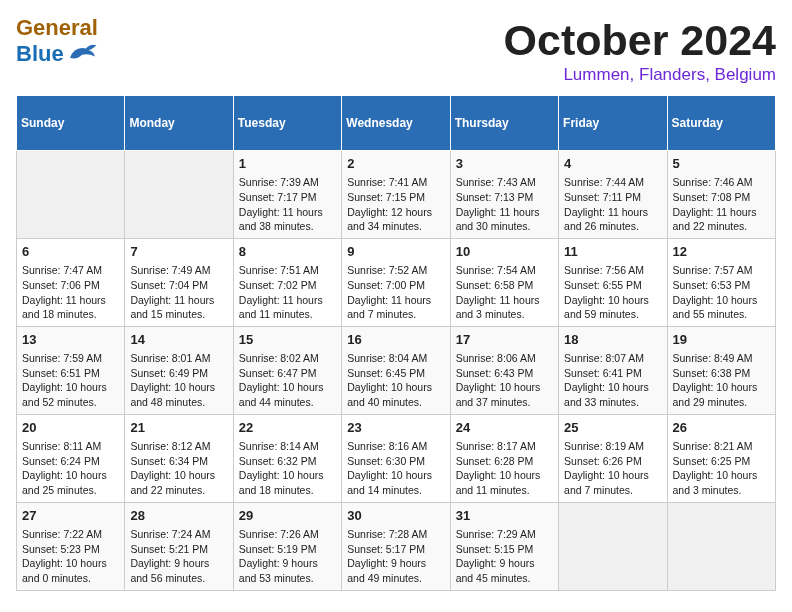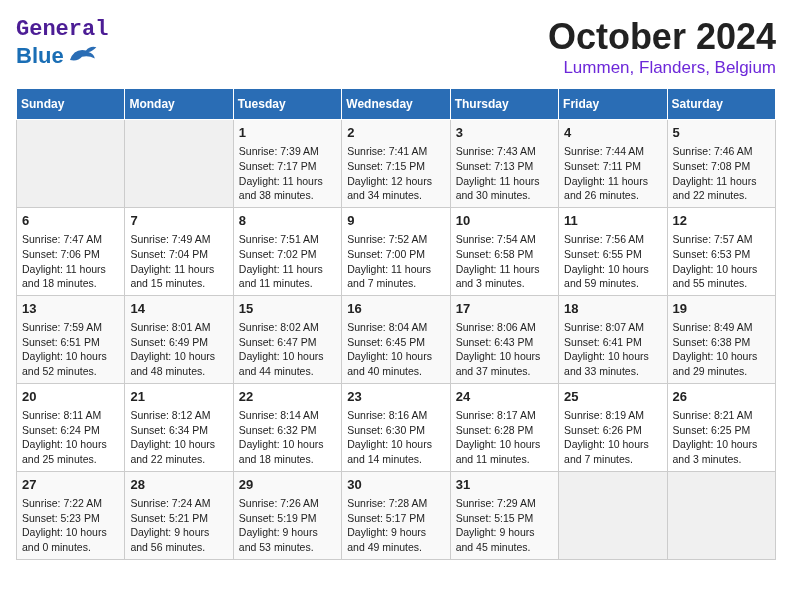--- a/index.html
+++ b/index.html
@@ -20,49 +20,48 @@
       display: flex;
       align-items: center;
     }
     .logo-text {
       font-size: 22px;
       font-weight: bold;
       color: #333;
       line-height: 1.1;
     }
     .logo-text span {
-      color: #4c1d95;
-      font-family: Liberation Mono, monospace;
+      color: #a16207;
     }
     .logo-bird {
       width: 32px;
       height: 28px;
       margin-left: 2px;
     }
     .title-block {
       text-align: right;
     }
     .month-title {
-      font-size: 36px;
+      font-size: 43px;
       font-weight: bold;
       color: #222;
     }
     .location {
       font-size: 17px;
       color: #6d28d9;
     }
     table {
       width: 100%;
       border-collapse: collapse;
       font-size: 11px;
     }
     thead tr th {
       background-color: #2a6db5;
       color: #fff;
-      padding: 8px 4px;
+      padding: 20px 4px;
       text-align: left;
       font-size: 12px;
       border: 1px solid #fff;
     }
     tbody tr {
       vertical-align: top;
     }
     tbody tr td {
       border: 1px solid #ccc;
       padding: 4px 5px;

